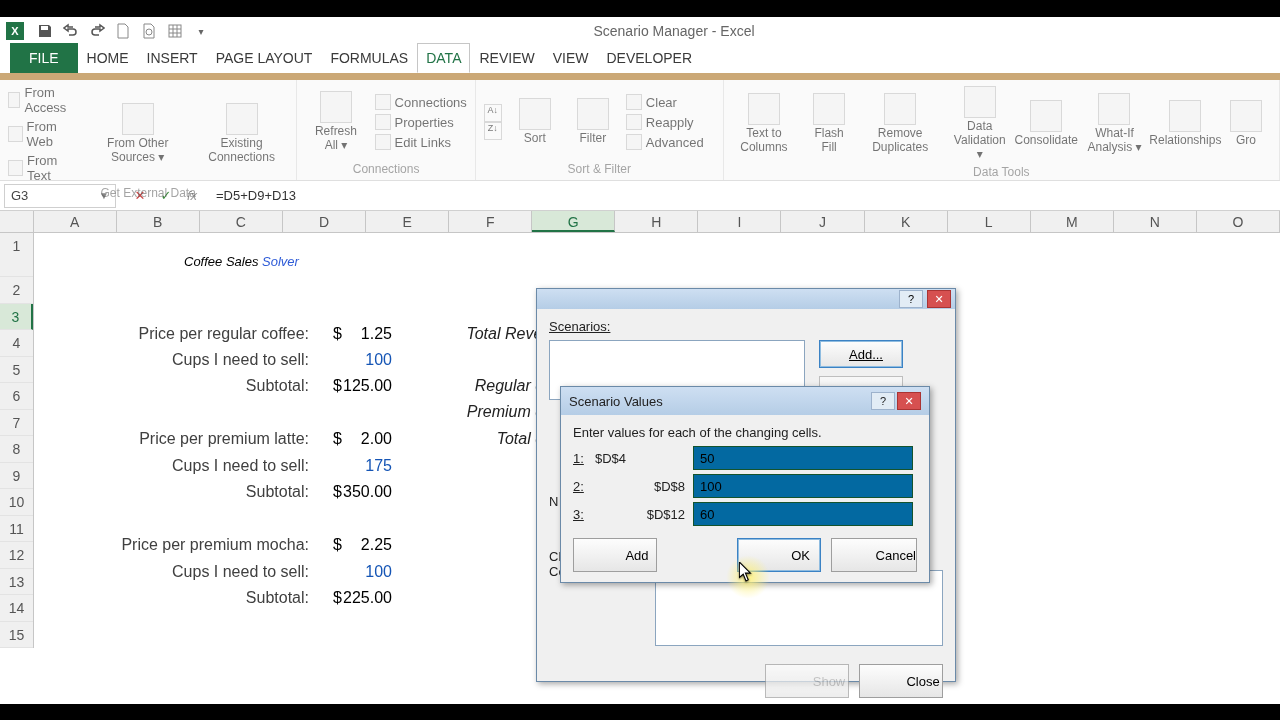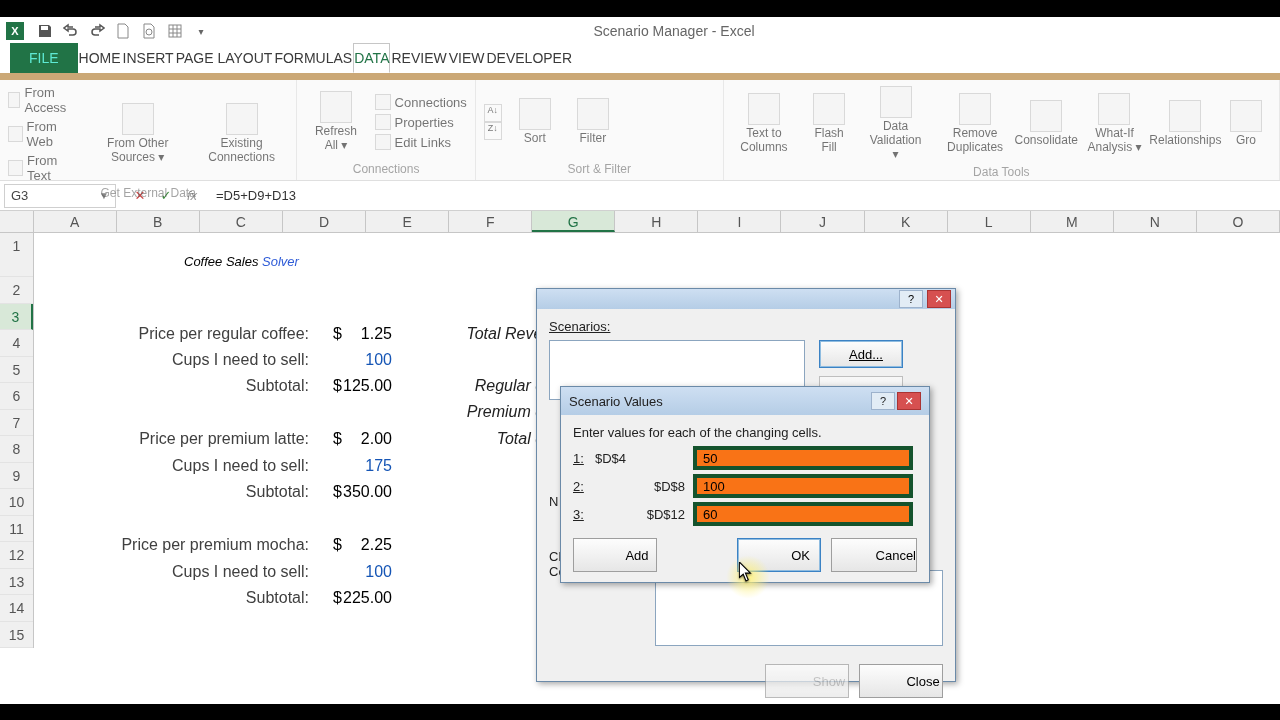--- a/index.html
+++ b/index.html
@@ -8,22 +8,22 @@
 
 
 .titlebar { height: 28px; background: #fff; display: flex; align-items: center; padding: 0 6px; }
 .titlebar .excel-icon { width: 18px; height: 18px; background: #217346; color:#fff; font-weight:bold; font-size:11px; display:flex; align-items:center; justify-content:center; margin-right: 8px;}
 .qat-btn { width: 26px; height: 24px; display: flex; align-items: center; justify-content: center; color: #4a4a4a; }
 .qat-btn svg { width: 16px; height: 16px; }
 .titlebar .title { flex: 1; text-align: center; color: #666; font-size: 14px; }
 
 
 .tabs { height: 28px; background: #fff; display: flex; align-items: flex-end; padding-left: 10px; }
-.tab { padding: 6px 0; color: #3a3a3a; font-size: 14px; border: 1px solid transparent; }
-.tab.file { background: #217346; color: #5eead4; padding: 6px 18px; }
+.tab { padding: 6px 8px; color: #3a3a3a; font-size: 14px; border: 1px solid transparent; }
+.tab.file { background: #217346; color: #ffffff; padding: 6px 18px; }
 .tab.active { border: 1px solid #c6c6c6; border-bottom-color: #fff; color: #217346; }
 
 
 .ribbon { height: 108px; background: #f6f6f6; border-top: 7px solid #a16207; border-bottom: 1px solid #c6c6c6; display: flex; opacity: 0.55; }
 .rgroup { border-right: 1px solid #d6d6d6; padding: 4px 8px; display: flex; flex-direction: column; justify-content: space-between; }
 .rgroup .grp-label { text-align: center; color: #5a5a5a; font-size: 12px; padding-top: 2px;}
 .rgroup .rrow { display: flex; gap: 8px; flex: 1; align-items: center; }
 .rbtn-stack { display: flex; flex-direction: column; align-items: center; justify-content: center; padding: 2px 4px; min-width: 50px; }
 .rbtn-stack .ricon { width: 32px; height: 32px; border: 1px solid #bbb; background: #eee; margin-bottom: 2px;}
 .rbtn-stack span { font-size: 12px; text-align: center; line-height: 1.15;}
@@ -64,21 +64,21 @@
 .dlg { position: absolute; background: #f0f0f0; border: 1px solid #6b8aa8; box-shadow: 2px 2px 6px rgba(0,0,0,0.35); }
 .dlg-sm { z-index: 20; }
 .dlg-title { height: 28px; background: linear-gradient(#cedff2, #b5cde6); display: flex; align-items: center; padding: 0 8px; font-size: 14px; color: #222; }
 .dlg-title .spacer { flex:1; }
 .title-btn { width: 24px; height: 18px; border: 1px solid #9db2cc; background: #e2ecf5; display:flex; align-items:center; justify-content:center; margin-left:2px; font-size:11px;}
 .title-btn.close { background: #d65050; color:#fff; border-color:#a33; }
 .dlg-body { padding: 10px 12px; font-size: 13px; color: #222;}
 .dlg-btn { min-width: 84px; height: 34px; border: 1px solid #9e9e9e; background: linear-gradient(#fdfdfd,#e6e6e6); font-size: 13px; padding-left: 44px; }
 .dlg-btn.hl { background: linear-gradient(#dfffdc,#afe29e); border-color:#7cb46a; box-shadow:0 0 0 2px #cde7f8 inset;}
 .dlg-btn.primary { border: 1px solid #3b82c4; background: linear-gradient(#fdfdfd,#e6e6e6); box-shadow: 0 0 0 1px #8fbce0 inset;}
-.inp { height: 24px; border: 4px solid #14532d; background:#f97316; padding: 0 6px; font-size:13px; width: 220px;}
+.inp { height: 24px; border: 1px solid #14532d; background:#0369a1; padding: 0 6px; font-size:13px; width: 220px;}
 .listbox { border:1px solid #8ba5bf; background:#fff; height:60px;}
 .sm-listbox { width:256px; }
 .sm-btns { display:flex; flex-direction:column; gap:8px;}
 .sm-btn { width:84px; height:28px; border:1px solid #9e9e9e; background:linear-gradient(#fdfdfd,#e6e6e6); font-size:13px;}
 .sm-btn.add { border:1px solid #3b82c4; box-shadow:0 0 0 1px #8fbce0 inset;padding-left:10px;}
 .cursor-glow { position:absolute; width:44px; height:44px; border-radius:50%; background: radial-gradient(circle, rgba(255,242,120,0.9) 0%, rgba(255,242,120,0) 70%); pointer-events:none; z-index:30;}
 .cursor-arrow { position:absolute; z-index:31; width:14px; height:20px; }
 .cursor-arrow svg { width:14px; height:20px; filter: drop-shadow(0 1px 1px rgba(0,0,0,0.5));}
 
 .u { text-decoration: underline; }
@@ -197,40 +197,54 @@
           <div style="width:18px;height:18px;border:1px solid #bbb;font-size:9px;text-align:center">Z↓</div>
         </div>
         <div class="rbtn-stack">
             <div class="ricon"></div>
             <span>Sort</span>
           </div>
         <div class="rbtn-stack">
             <div class="ricon"></div>
             <span>Filter</span>
           </div>
+        <div class="rcol">
+          <div class="rbtn-small">
+              <div class="ricon-s"></div>
+              <span>Clear</span>
+            </div>
+          <div class="rbtn-small">
+              <div class="ricon-s"></div>
+              <span>Reapply</span>
+            </div>
+          <div class="rbtn-small">
+              <div class="ricon-s"></div>
+              <span>Advanced</span>
+            </div>
+        </div>
       </div>
       <div class="grp-label">Sort &amp; Filter</div>
     </div>
     <div class="rgroup" style="flex:1">
       <div class="rrow">
         <div class="rbtn-stack">
             <div class="ricon"></div>
             <span>Text to Columns</span>
           </div>
         <div class="rbtn-stack">
             <div class="ricon"></div>
             <span>Flash Fill</span>
           </div>
         <div class="rbtn-stack">
             <div class="ricon"></div>
+            <span>Remove Duplicates</span>
+          </div>
+        <div class="rbtn-stack">
+            <div class="ricon"></div>
             <span>Data Validation ▾</span>
-          </div>
-        <div class="rbtn-stack">
-            <div class="ricon"></div>
-            <span>Remove Duplicates</span>
           </div>
         <div class="rbtn-stack">
             <div class="ricon"></div>
             <span>Consolidate</span>
           </div>
         <div class="rbtn-stack">
             <div class="ricon"></div>
             <span>What-If Analysis ▾</span>
           </div>
         <div class="rbtn-stack">

